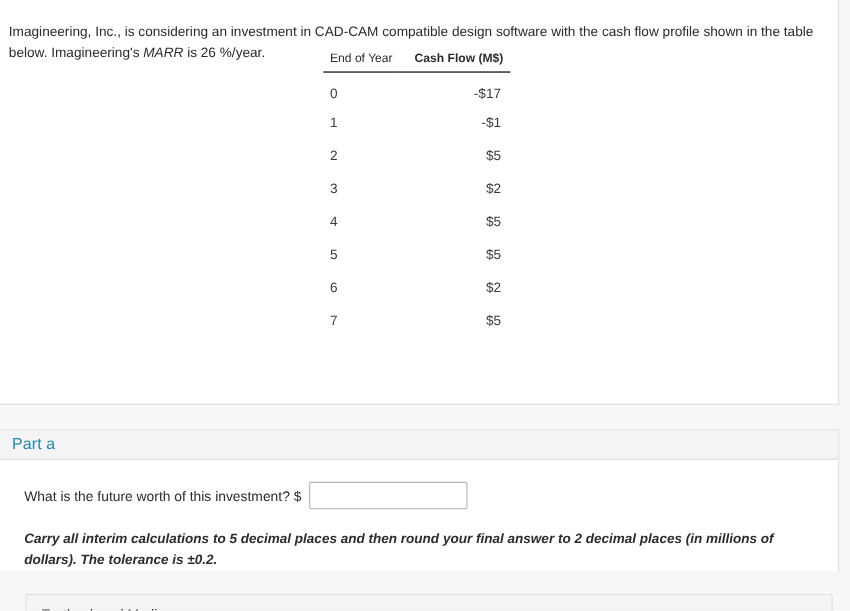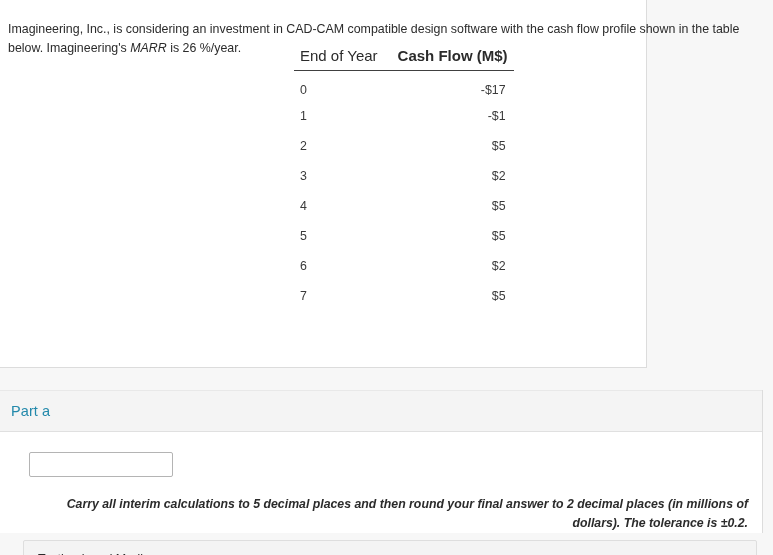--- a/index.html
+++ b/index.html
@@ -21,21 +21,21 @@
     position: relative;
     width: 773px;
     height: 555px;
   }
 
   
   .card-problem {
     position: absolute;
     left: 0;
     top: 0;
-    width: 647px;
+    width: 763px;
     height: 368px;
     background: #ffffff;
     border-right: 1px solid #dcdcdc;
     border-bottom: 1px solid #dcdcdc;
   }
 
   .intro {
     position: absolute;
     left: 8px;
     top: 8px;
@@ -49,21 +49,21 @@
   }
 
   
   .cf-table {
     position: absolute;
     left: 294px;
     top: 47px;
     border-collapse: collapse;
   }
   .cf-table th {
-    font-size: 15px;
+    font-size: 11px;
     font-weight: normal;
     color: #2b2b2b;
     padding: 0 6px 6px 6px;
     border-bottom: 1px solid #404040;
     white-space: nowrap;
   }
   .cf-table th.th-year { text-align: left; }
   .cf-table th.th-flow { text-align: left; padding-left: 14px; font-weight: bold; }
 
   .cf-table td {
@@ -87,21 +87,21 @@
   
   .card-part {
     position: absolute;
     left: 0;
     top: 390px;
     width: 763px;
     background: #ffffff;
     border-right: 1px solid #dcdcdc;
   }
   .part-header {
-    height: 42px;
+    height: 28px;
     background: #f4f4f4;
     border-bottom: 1px solid #e0e0e0;
     border-top: 1px solid #e8e8e8;
     display: flex;
     align-items: center;
     padding-left: 11px;
   }
   .part-title {
     font-size: 14.5px;
     color: #2389ab;
@@ -135,21 +135,20 @@
 
   
   .tolerance {
     margin: 18px 18px 0 22px;
     width: 726px;
     font-size: 12.3px;
     line-height: 19px;
     font-weight: bold;
     font-style: italic;
     color: #2b2b2b;
-    text-align: right;
   }
 
   
   .media-box {
     position: absolute;
     left: 23px;
     top: 540px;
     width: 734px;
     height: 40px;
     background: #f4f4f4;
@@ -219,20 +218,21 @@
     </table>
   </div>
 
   <div class="card-part">
 
     <div class="part-header">
       <span class="part-title">Part a</span>
     </div>
 
     <div class="question-row">
+      <span class="question-label">What is the future worth of this investment? $</span>
       <input class="answer-input" type="text" placeholder="" style="">
     </div>
 
     <p class="tolerance">Carry all interim calculations to 5 decimal places and then round your final answer to 2 decimal places (in millions of dollars). The tolerance is ±0.2.</p>
   </div>
 
   <div class="media-box">
     <span class="media-box-label">Textbook and Media</span>
   </div>
 

